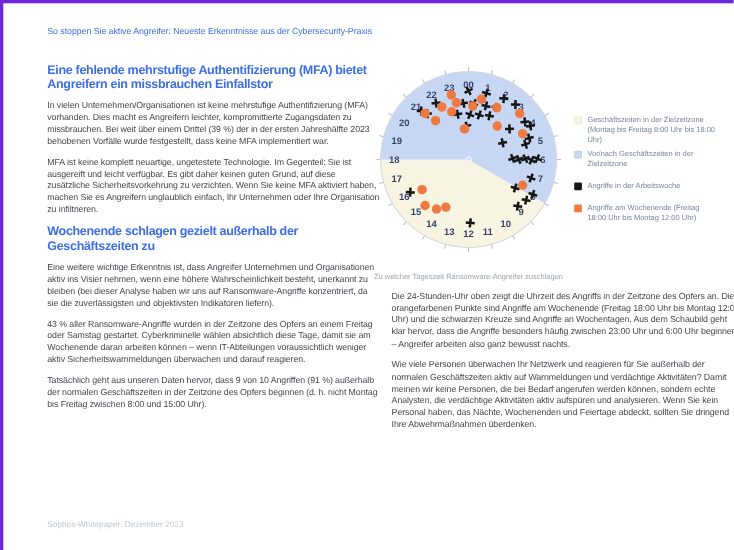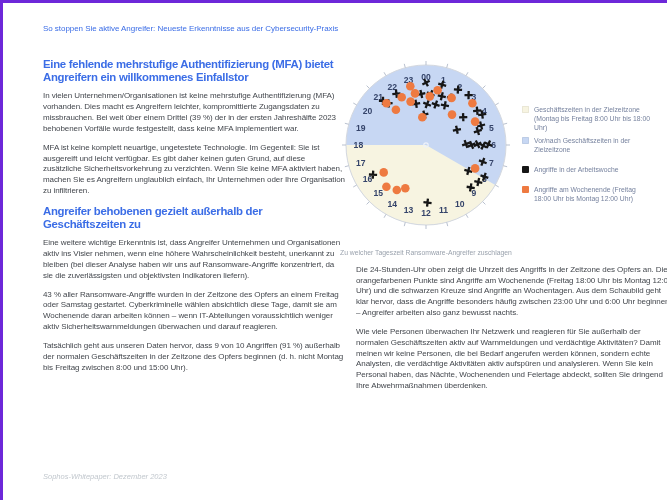--- a/index.html
+++ b/index.html
@@ -14,34 +14,34 @@
   .figure{position:relative;height:190px;}
   .clock-wrap{position:absolute;left:-3px;top:-2px;}
   .clock text{font-family:"Liberation Sans",sans-serif;}
   .legend{position:absolute;left:182px;top:47px;width:132px;font-size:6.8px;line-height:1.33;color:#76829e;}
   .legend-item{display:flex;gap:5px;margin-bottom:4px;}
   .legend-item.gap-lg{margin-top:11px;}
   .sw{width:7px;height:7px;flex:0 0 7px;margin-top:1px;border-radius:1px;}
   .sw.light{box-shadow:inset 0 0 0 0.5px rgba(0,0,0,0.10);}
   .fig-caption{position:absolute;left:0;top:191px;font-size:6.8px;color:#9aa2ad;}
   .fig-text{position:absolute;left:16px;top:207px;width:318px;}
-  .footer{position:absolute;left:40px;top:469px;font-size:7.5px;font-style:italic;color:#c1c7cd;text-align:right;}
+  .footer{position:absolute;left:40px;top:469px;font-size:7.5px;color:#c1c7cd;text-align:right;}
 </style>
 </head>
 <body>
 
 <div class="page">
 
   <div class="running-header">So stoppen Sie aktive Angreifer: Neueste Erkenntnisse aus der Cybersecurity-Praxis</div>
 
   <div class="left-col">
-    <h1>Eine fehlende mehrstufige Authentifizierung (MFA) bietet Angreifern ein willkommenes Einfallstor</h1>
+    <h1>Eine fehlende mehrstufige Authentifizierung (MFA) bietet Angreifern ein missbrauchen Einfallstor</h1>
     <p class="bodytext">In vielen Unternehmen/Organisationen ist keine mehrstufige Authentifizierung (MFA) vorhanden. Dies macht es Angreifern leichter, kompromittierte Zugangsdaten zu missbrauchen. Bei weit über einem Drittel (39 %) der in der ersten Jahreshälfte 2023 behobenen Vorfälle wurde festgestellt, dass keine MFA implementiert war.</p>
     <p class="bodytext">MFA ist keine komplett neuartige, ungetestete Technologie. Im Gegenteil: Sie ist ausgereift und leicht verfügbar. Es gibt daher keinen guten Grund, auf diese zusätzliche Sicherheitsvorkehrung zu verzichten. Wenn Sie keine MFA aktiviert haben, machen Sie es Angreifern unglaublich einfach, Ihr Unternehmen oder Ihre Organisation zu infiltrieren.</p>
-    <h2>Angreifer behobenen gezielt außerhalb der Geschäftszeiten zu</h2>
+    <h2>Wochenende schlagen gezielt außerhalb der Geschäftszeiten zu</h2>
     <p class="bodytext">Eine weitere wichtige Erkenntnis ist, dass Angreifer Unternehmen und Organisationen aktiv ins Visier nehmen, wenn eine höhere Wahrscheinlichkeit besteht, unerkannt zu bleiben (bei dieser Analyse haben wir uns auf Ransomware-Angriffe konzentriert, da sie die zuverlässigsten und objektivsten Indikatoren liefern).</p>
     <p class="bodytext">43 % aller Ransomware-Angriffe wurden in der Zeitzone des Opfers an einem Freitag oder Samstag gestartet. Cyberkriminelle wählen absichtlich diese Tage, damit sie am Wochenende daran arbeiten können – wenn IT-Abteilungen voraussichtlich weniger aktiv Sicherheitswarnmeldungen überwachen und darauf reagieren.</p>
     <p class="bodytext">Tatsächlich geht aus unseren Daten hervor, dass 9 von 10 Angriffen (91 %) außerhalb der normalen Geschäftszeiten in der Zeitzone des Opfers beginnen (d. h. nicht Montag bis Freitag zwischen 8:00 und 15:00 Uhr).</p>
   </div>
 
   <div class="right-col">
     <div class="figure">
       <div class="clock-wrap">
         <svg id="clock-svg" class="clock" width="178" height="178" viewBox="0 0 178 178">
             <circle cx="89" cy="89" r="80" fill="#c7d7f3"></circle>

